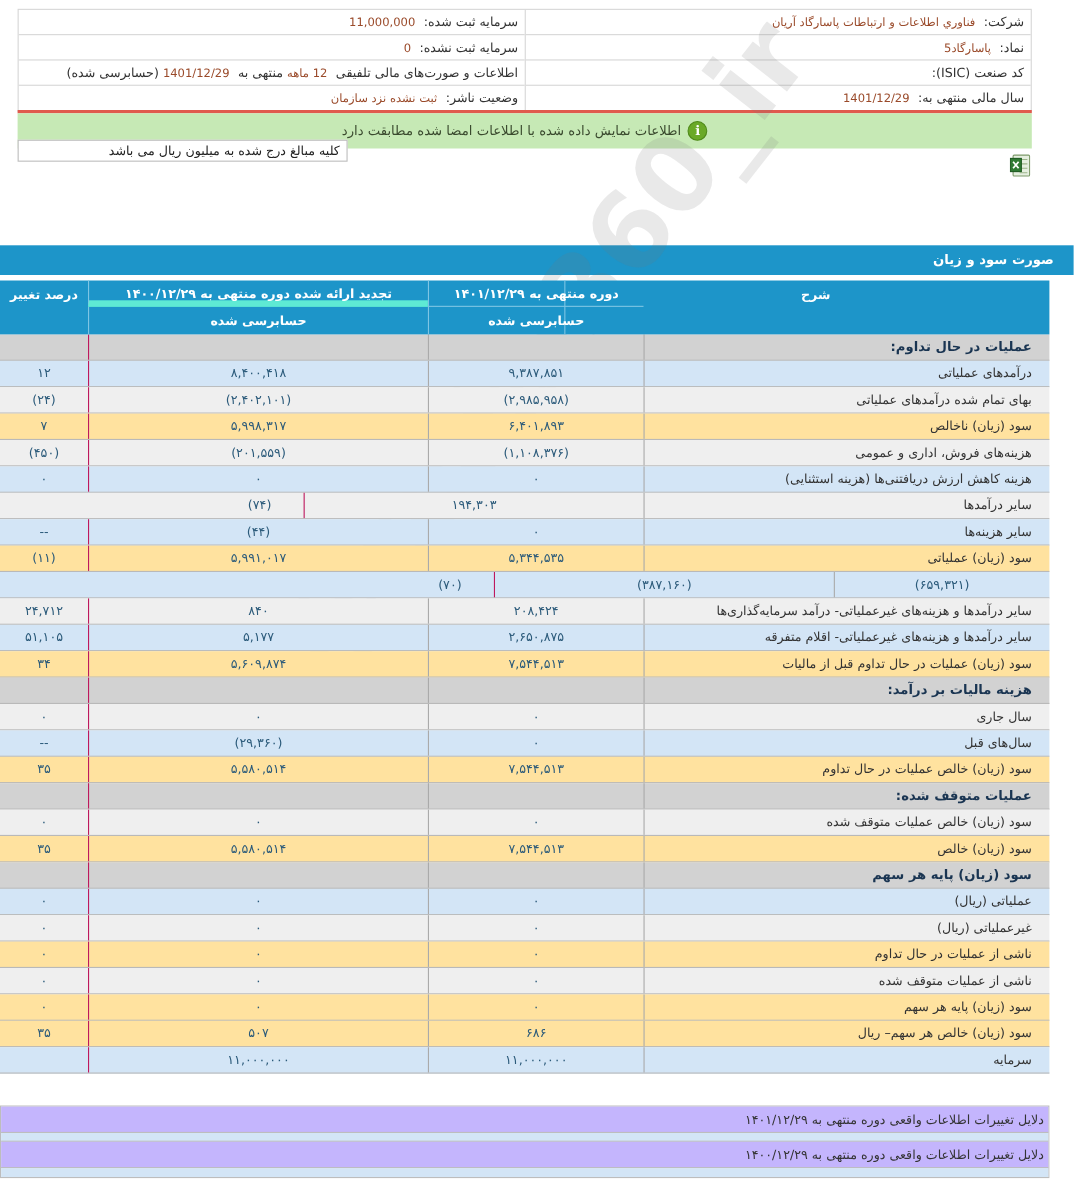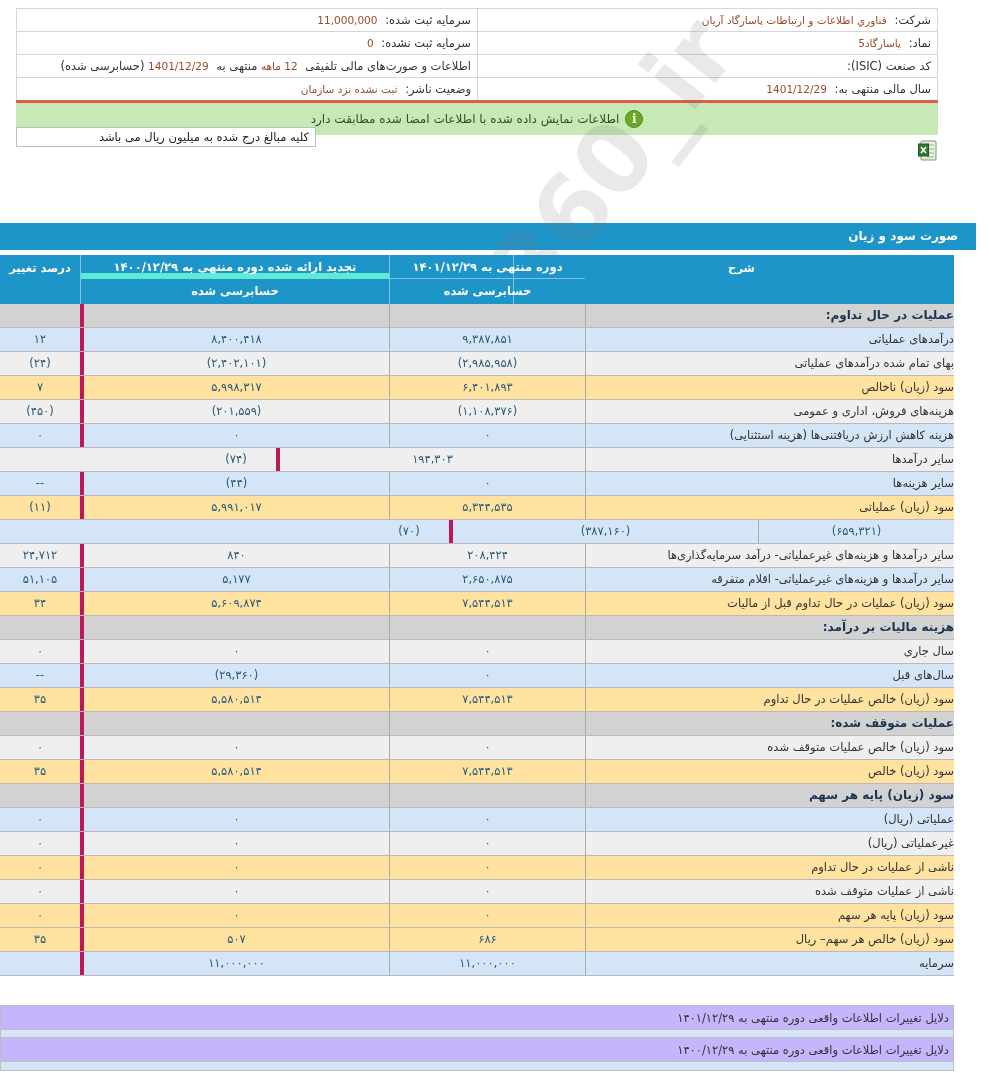--- a/index.html
+++ b/index.html
@@ -58,23 +58,23 @@
   .th { position: absolute; text-align: center; font-size: 11.5px; font-weight: bold; direction: rtl; }
   .th.desc { right: 0; top: 0; width: 441px; height: 49px; line-height: 26px; border-left: 1px solid #7ec5e4; padding-left: 15px; }
   .th.cur  { right: 369px; top: 0; width: 196px; height: 24px; line-height: 24px; border-left: 1px solid #7ec5e4; border-bottom: 1px solid #7ec5e4; }
   .th.cur2 { right: 369px; top: 24px; width: 196px; height: 25px; line-height: 25px; border-left: 1px solid #7ec5e4; }
   .th.prev { right: 565px; top: 0; width: 309px; height: 24px; line-height: 24px; border-left: 1px solid #7ec5e4; border-bottom: 6px solid #5eead4; }
   .th.prev2{ right: 565px; top: 24px; width: 309px; height: 25px; line-height: 25px; border-left: 1px solid #7ec5e4; }
   .th.chg  { right: 874px; top: 0; width: 80px; height: 49px; line-height: 26px; }
 
   .row { display: flex; flex-direction: row-reverse; height: 24px; border-bottom: 1px solid #b9b9b9; }
   .row .c { line-height: 23px; font-size: 11.5px; white-space: nowrap; overflow: hidden; }
-  .row .c.desc { width: 369px; direction: rtl; padding-right: 0; border-left: 1px solid #aaa; color: #333; }
+  .row .c.desc { width: 369px; direction: rtl; padding-right: 16px; border-left: 1px solid #aaa; color: #333; }
   .row .c.cur  { width: 196px; text-align: center; border-left: 1px solid #aaa; color: #2b5a7a; }
-  .row .c.prev { width: 309px; text-align: center; border-left: 4px solid #be185d; color: #2b5a7a; }
+  .row .c.prev { width: 309px; text-align: center; border-left: 1px solid #be185d; color: #2b5a7a; }
   .row .c.chg  { width: 80px; text-align: center; color: #2b5a7a; }
   .row .neg { color: #c0264b; }
   .row.blue   { background: #d3e5f6; }
   .row.gray   { background: #efefef; }
   .row.yellow { background: #ffe29f; }
   .row.header { background: #d2d2d2; }
   .row.header .c.desc { font-weight: bold; color: #1a3552; font-size: 12px; }
 
   
   .footer { position: absolute; left: 0; top: 1005px; width: 954px; border: 1px solid #bdbdbd; }

